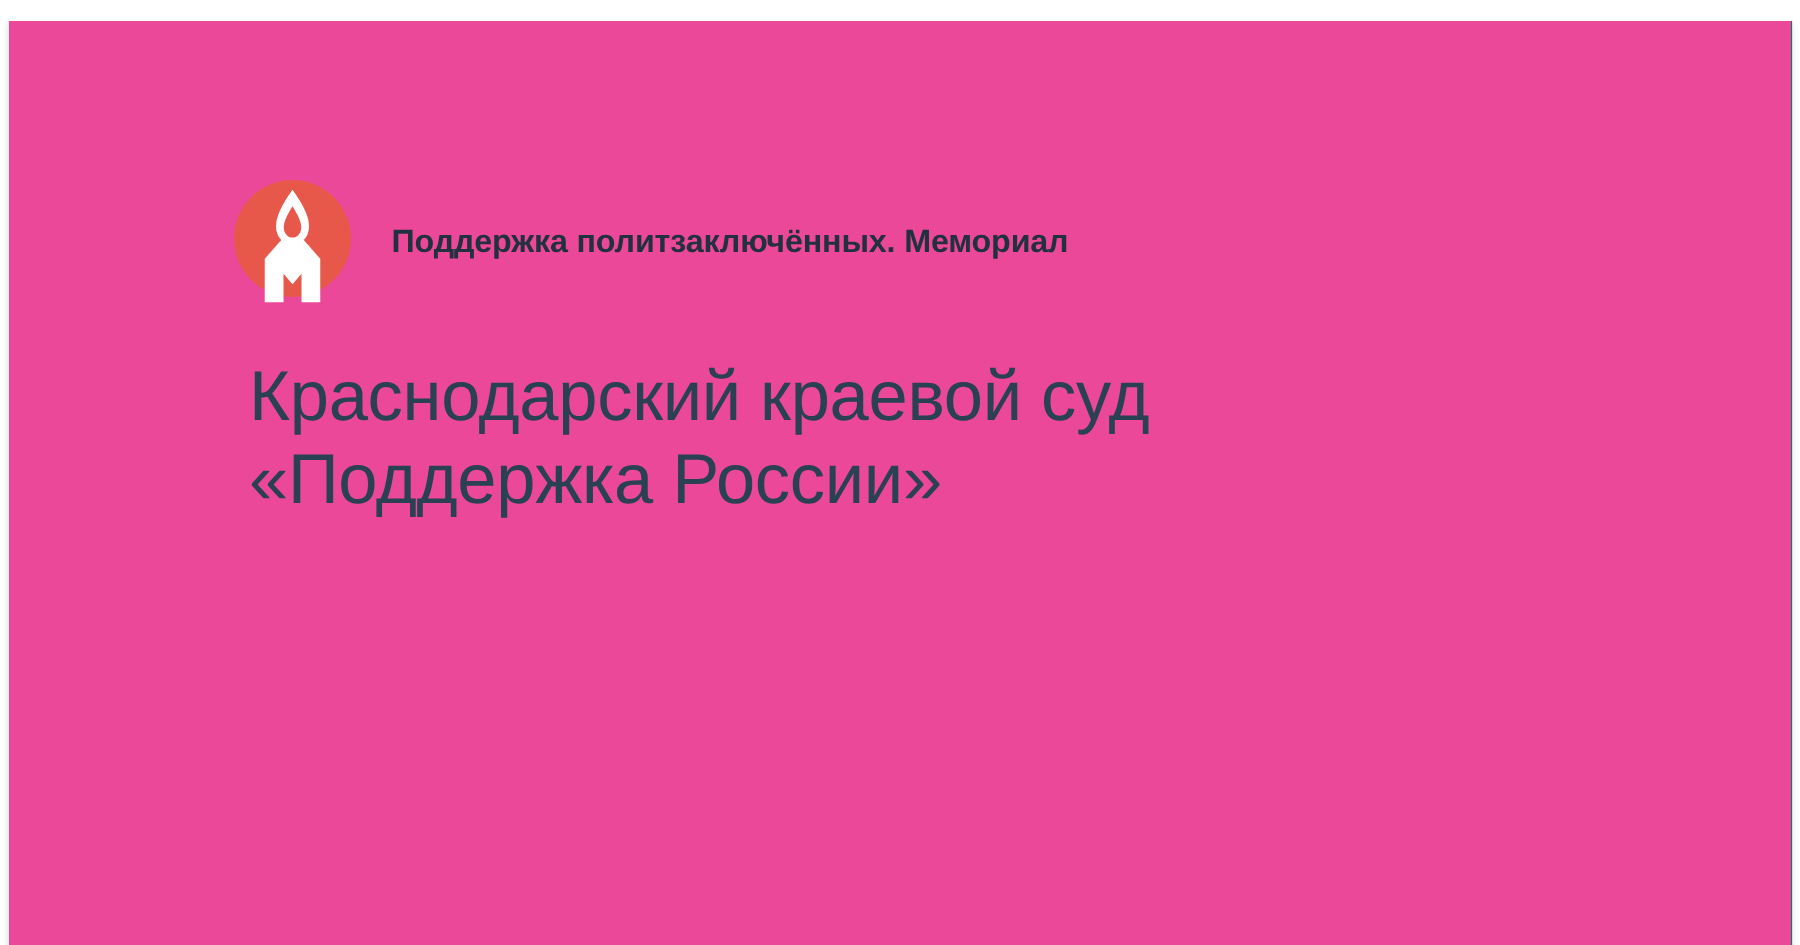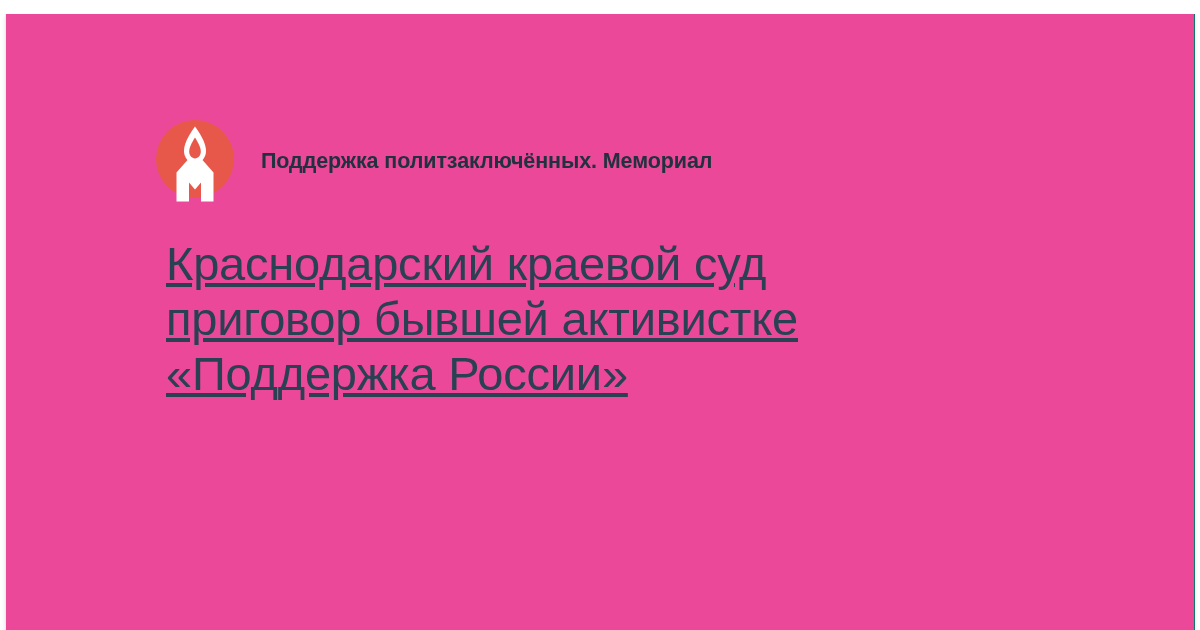--- a/index.html
+++ b/index.html
@@ -63,21 +63,20 @@
     font-size: 47px;
     line-height: 55px;
     font-weight: 400;
     color: #2a4153;
     letter-spacing: -0.2px;
   }
 
   .headline .hl-line {
     display: block;
     white-space: nowrap;
-    text-decoration: underline;
   }
 </style>
 </head>
 <body>
 
 <div class="og-card">
 
   <div class="brand-row">
 
     <span class="brand-logo">
@@ -108,17 +107,16 @@
                  C35.8 38.4 33.2 35.6 33.2 31.6
                  C33.2 28.0 35.0 24.0 39.0 17.5 Z"></path>
       </svg>
     </span>
 
     <span class="brand-name">Поддержка политзаключённых. Мемориал</span>
   </div>
 
   <div class="headline">
     <span class="hl-line">Краснодарский краевой суд</span>
-    <span class="hl-line">приговор бывшей активистке</span>
     <span class="hl-line">«Поддержка России»</span>
   </div>
 
 </div>
 
 </body></html>

